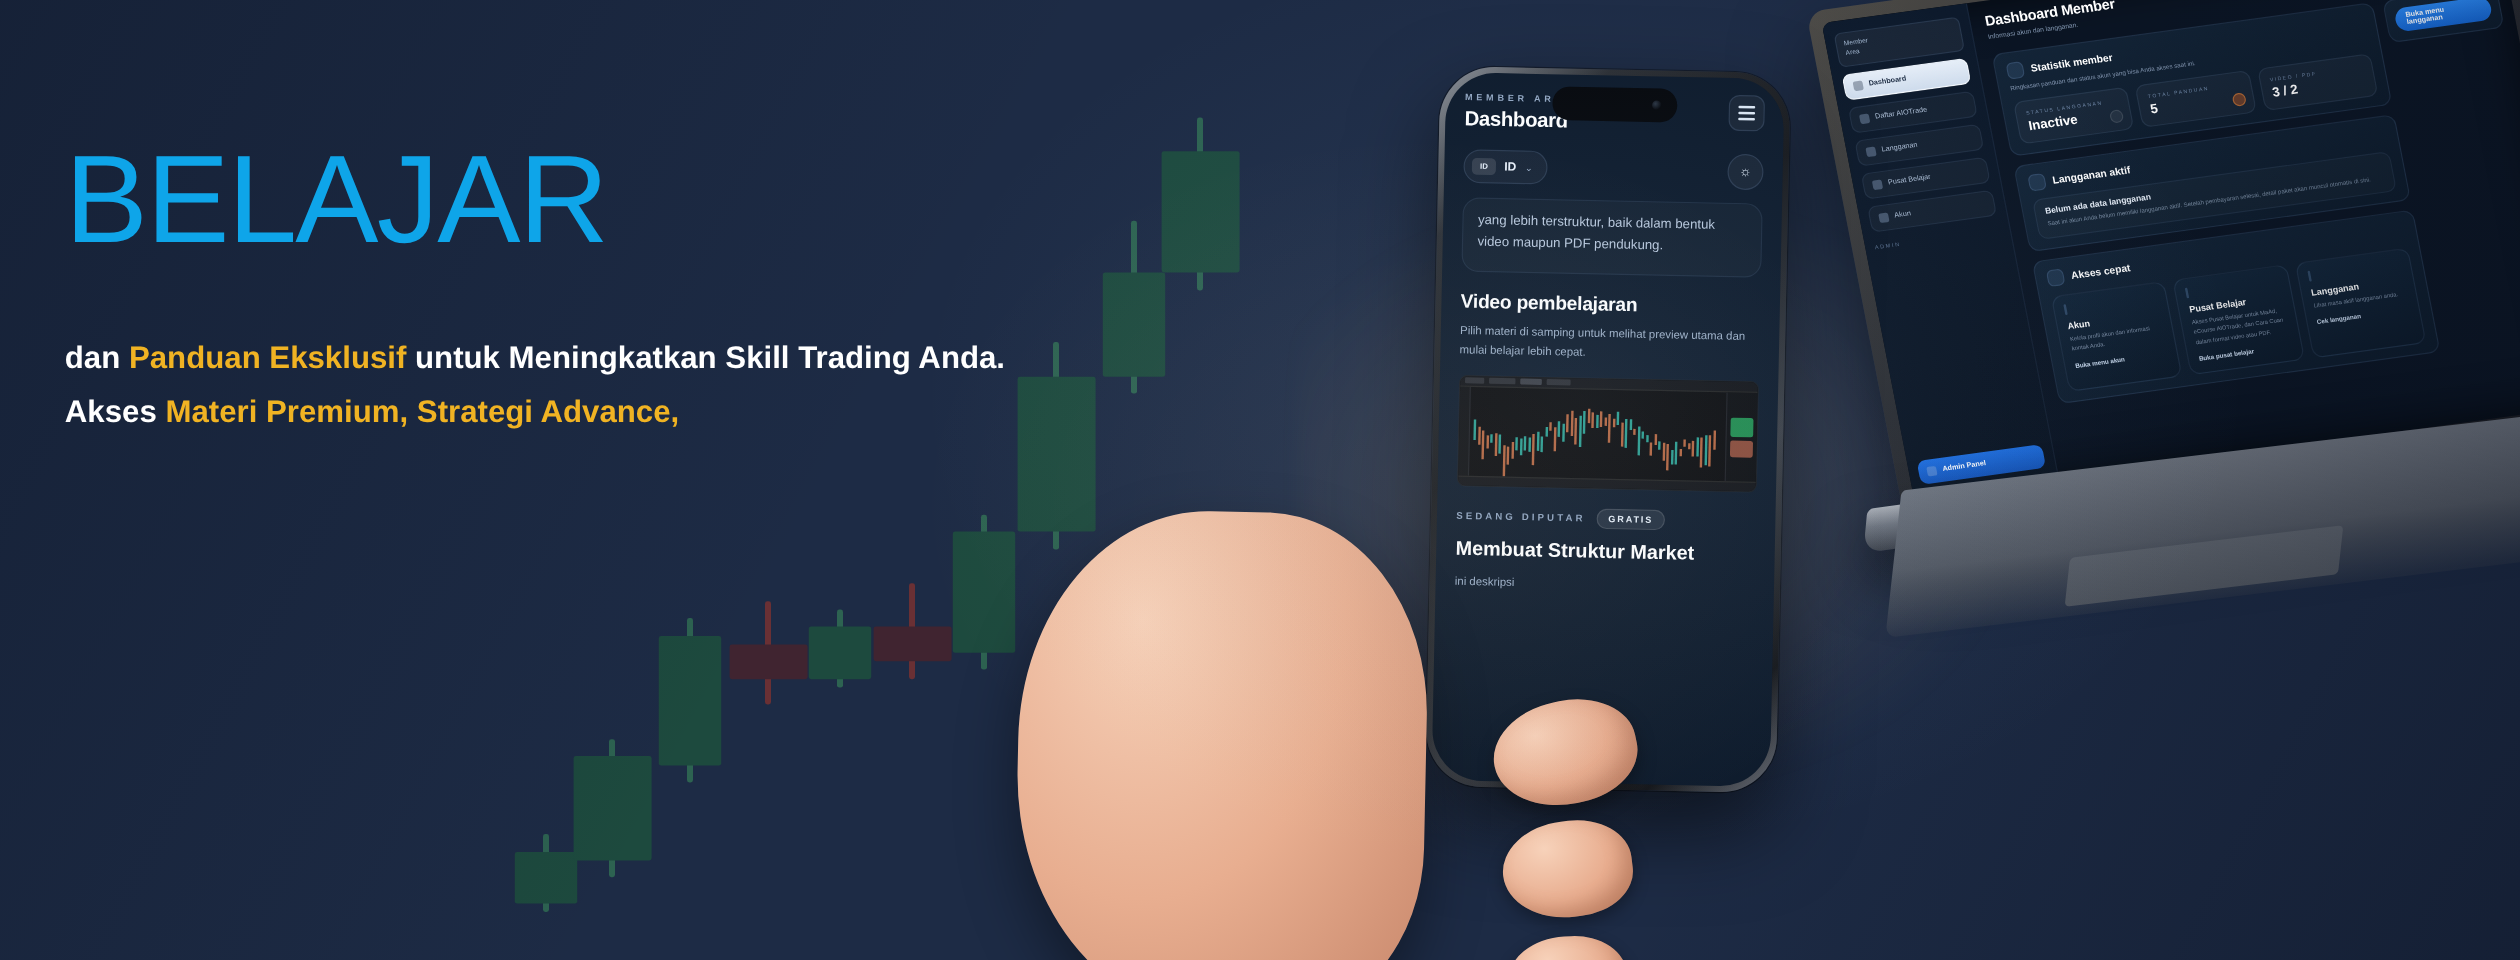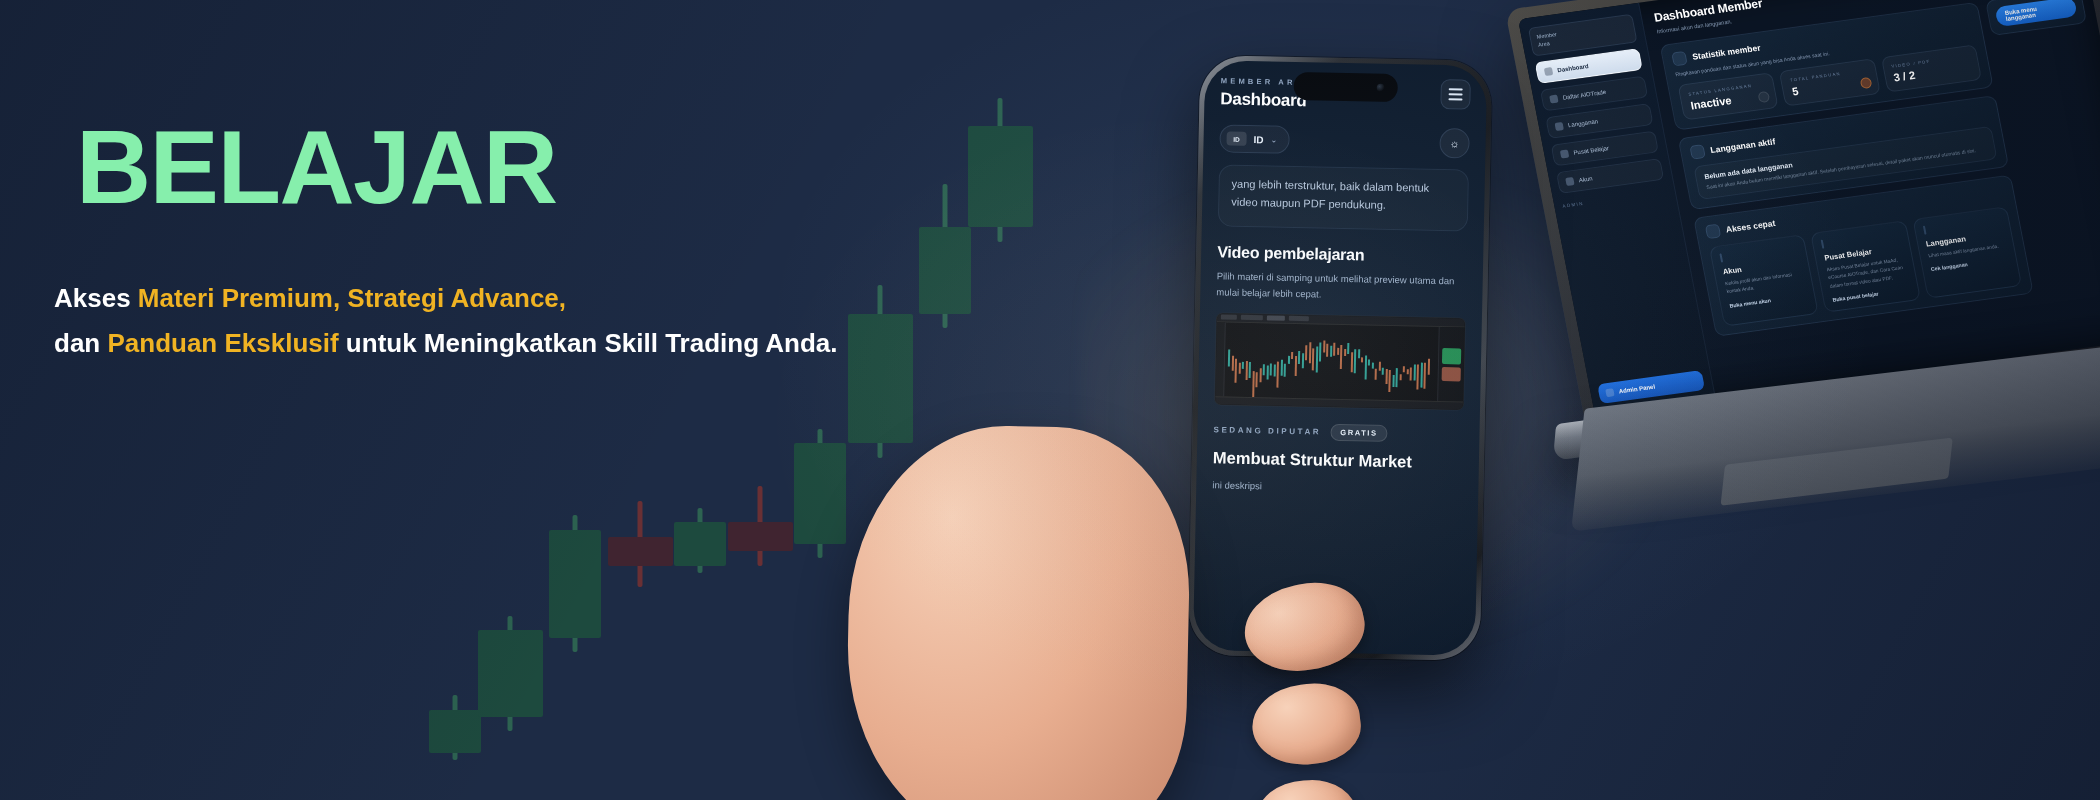--- a/index.html
+++ b/index.html
@@ -37,28 +37,27 @@
   .c-up .wick{ background:#2d6351; }
   .c-up .body{ background:#1d4a3e; }
   .c-down .wick{ background:#6a3034; }
   .c-down .body{ background:#402430; }
 
   
   #copy{
     position:absolute; left:54px; top:118px; z-index:8; width:960px;
   }
   .headline{
-    color:#86efac;
-    font-weight:700;
+    color:#0ea5e9;
+    font-weight:400;
     font-size:104px;
     line-height:.96;
     letter-spacing:-1.5px;
     text-transform:uppercase;
     font-stretch:condensed;
-    margin-left:22px;
   }
   .headline .l2{ display:block; margin-top:14px; }
 
   .subcopy{ margin-top:58px; }
   .subline{
     font-size:26px; font-weight:700; color:#ffffff; line-height:1.72;
     white-space:nowrap;
   }
   .hl{ color:#f0b323; }
 
@@ -329,22 +328,22 @@
       </div>
     </div>
 
   <div class="glow"></div>
 
   <div id="copy">
     <h1 class="headline">
       <span class="l1">BELAJAR</span>
     </h1>
     <div class="subcopy">
+      <div class="subline"><span>dan </span><span class="hl">Panduan Eksklusif</span><span> untuk Meningkatkan Skill Trading Anda.</span></div>
       <div class="subline"><span>Akses </span><span class="hl">Materi Premium, Strategi Advance,</span></div>
-      <div class="subline"><span>dan </span><span class="hl">Panduan Eksklusif</span><span> untuk Meningkatkan Skill Trading Anda.</span></div>
     </div>
   </div>
 
   <div id="devices">
 
     <div id="laptop">
       <div class="lid">
         <div class="lid-screen">
           <div class="lui">
 

